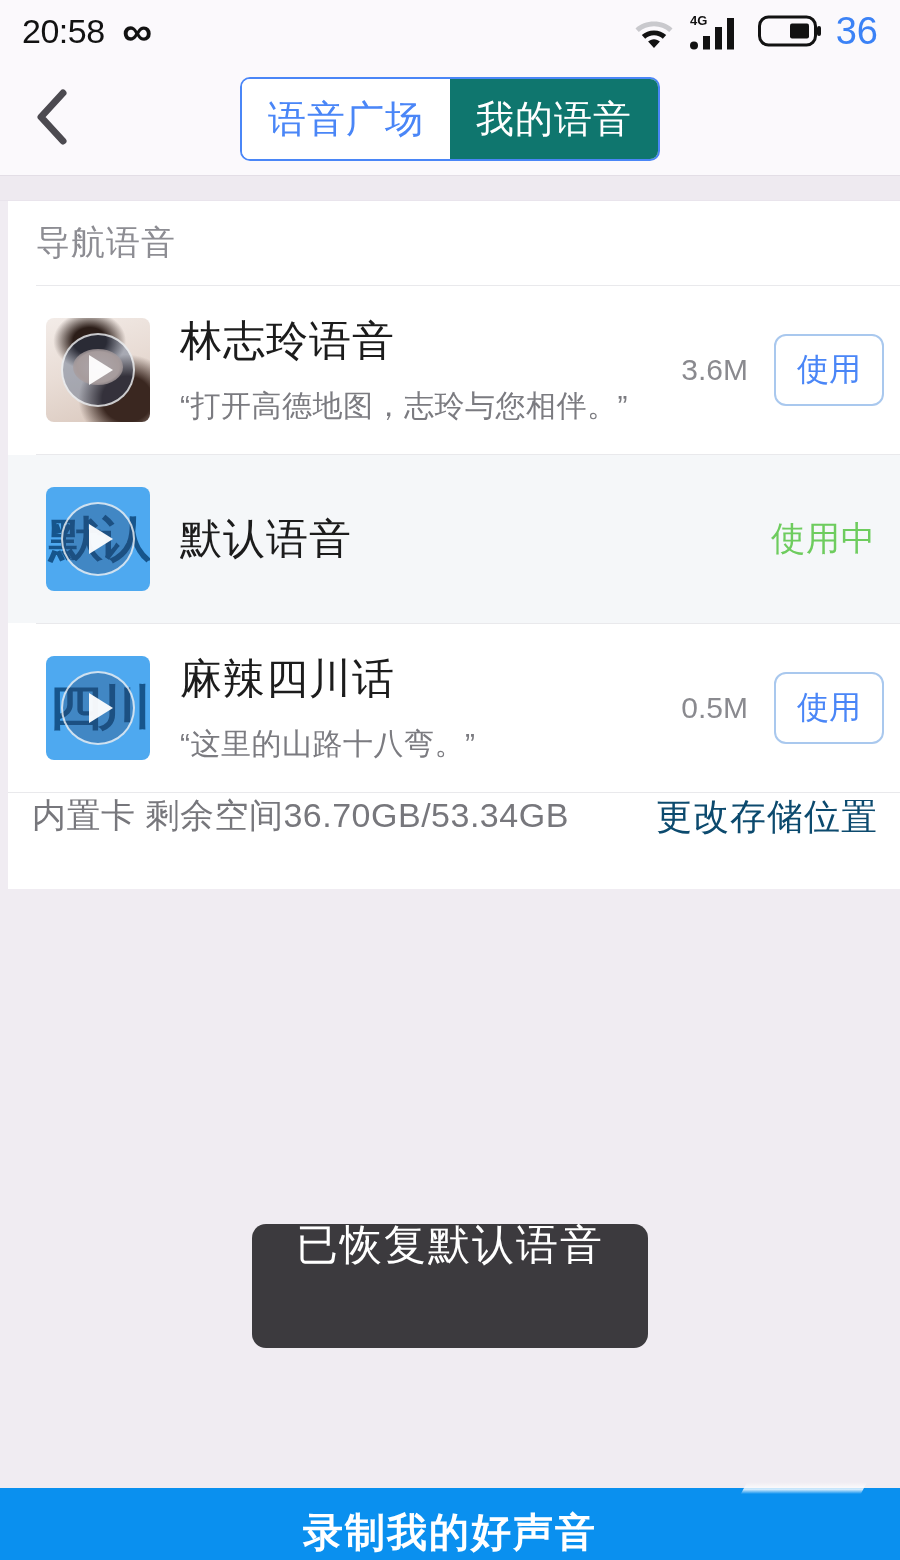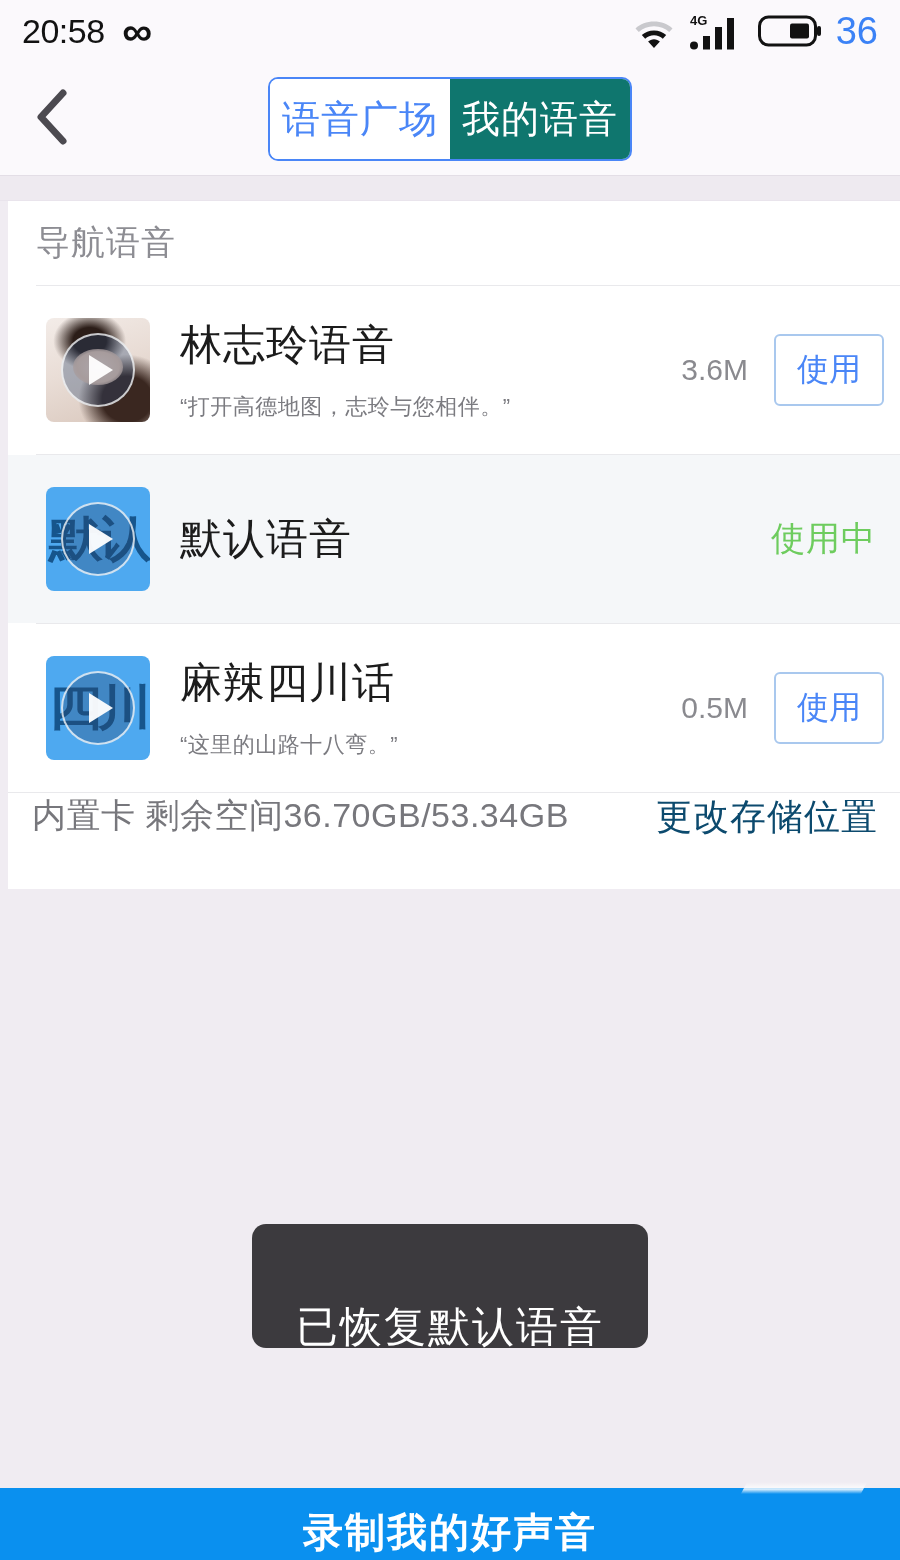--- a/index.html
+++ b/index.html
@@ -37,21 +37,21 @@
     cursor: pointer;
   }
   .seg {
     position: absolute; left: 50%; transform: translateX(-50%);
     top: 50%; margin-top: -42px;
     height: 84px; display: flex;
     border: 2px solid #4a86f7; border-radius: 10px; overflow: hidden;
   }
   .seg-item {
     display: flex; align-items: center; justify-content: center;
-    padding: 0 12px; font-size: 38px; line-height: 1; cursor: pointer;
+    padding: 0 26px; font-size: 38px; line-height: 1; cursor: pointer;
     letter-spacing: 1px;
   }
   .seg-item.inactive { background: #ffffff; color: #4a86f7; }
   .seg-item.active { background: #0f766e; color: #ffffff; }
 
   
   .gap-band {
     position: absolute; top: 175px; left: 0; width: 900px; height: 26px;
     background: #eeeaf0; border-top: 1px solid #e3dee6; border-bottom: 1px solid #e9e4ec;
   }
@@ -110,46 +110,46 @@
   }
   .play-tri {
     width: 0; height: 0; margin-left: 6px;
     border-left: 24px solid rgba(255,255,255,0.95);
     border-top: 15px solid transparent;
     border-bottom: 15px solid transparent;
   }
 
   .row-text { flex: 1; padding-left: 30px; min-width: 0; }
   .row-title { font-size: 42px; color: #1c1c1c; line-height: 1.15; letter-spacing: 1px; }
-  .row-sub { margin-top: 24px; font-size: 22px; color: #7b7b80; line-height: 1.15; letter-spacing: 0.5px; }
+  .row-sub { margin-top: 24px; font-size: 30px; color: #7b7b80; line-height: 1.15; letter-spacing: 0.5px; }
 
   .row-right { display: flex; align-items: center; gap: 26px; flex: 0 0 auto; }
   .size { font-size: 30px; color: #8a8a8f; }
   .use-btn {
-    width: 110px; height: 72px; border: 2px solid #a9c8ee; border-radius: 6px;
+    width: 110px; height: 72px; border: 2px solid #a9c8ee; border-radius: 12px;
     background: #ffffff; color: #4a86f7; font-size: 32px;
     display: flex; align-items: center; justify-content: center; cursor: pointer;
     font-family: "Liberation Sans", sans-serif;
   }
   .inuse-label { font-size: 34px; color: #6ecc5e; padding-right: 8px; letter-spacing: 1px; }
 
   
   .storage {
     height: 96px; display: flex; justify-content: space-between;
     padding: 0 30px 0 24px; background: #ffffff;
   }
   .storage-text { font-size: 34px; color: #77777c; letter-spacing: 0.5px; }
   .storage-link { font-size: 36px; color: #0c4a6e; cursor: pointer; letter-spacing: 1px; }
 
   
   .toast {
     position: absolute; left: 50%; transform: translateX(-50%);
     top: 1224px; min-width: 360px; height: 124px;
     background: #3c3a3e; border-radius: 14px;
-    display: flex; align-items: flex-end; justify-content: center;
+    display: flex; align-items: flex-start; justify-content: center;
     padding: 0 44px;
   }
   .toast-text { color: #ffffff; font-size: 42px; letter-spacing: 2px; line-height: 1; }
 
   
   .bottombar {
     position: absolute; left: 0; bottom: 0; width: 900px; height: 72px;
     background: #0a90ef; display: flex; align-items: center; justify-content: center;
     cursor: pointer;
   }

